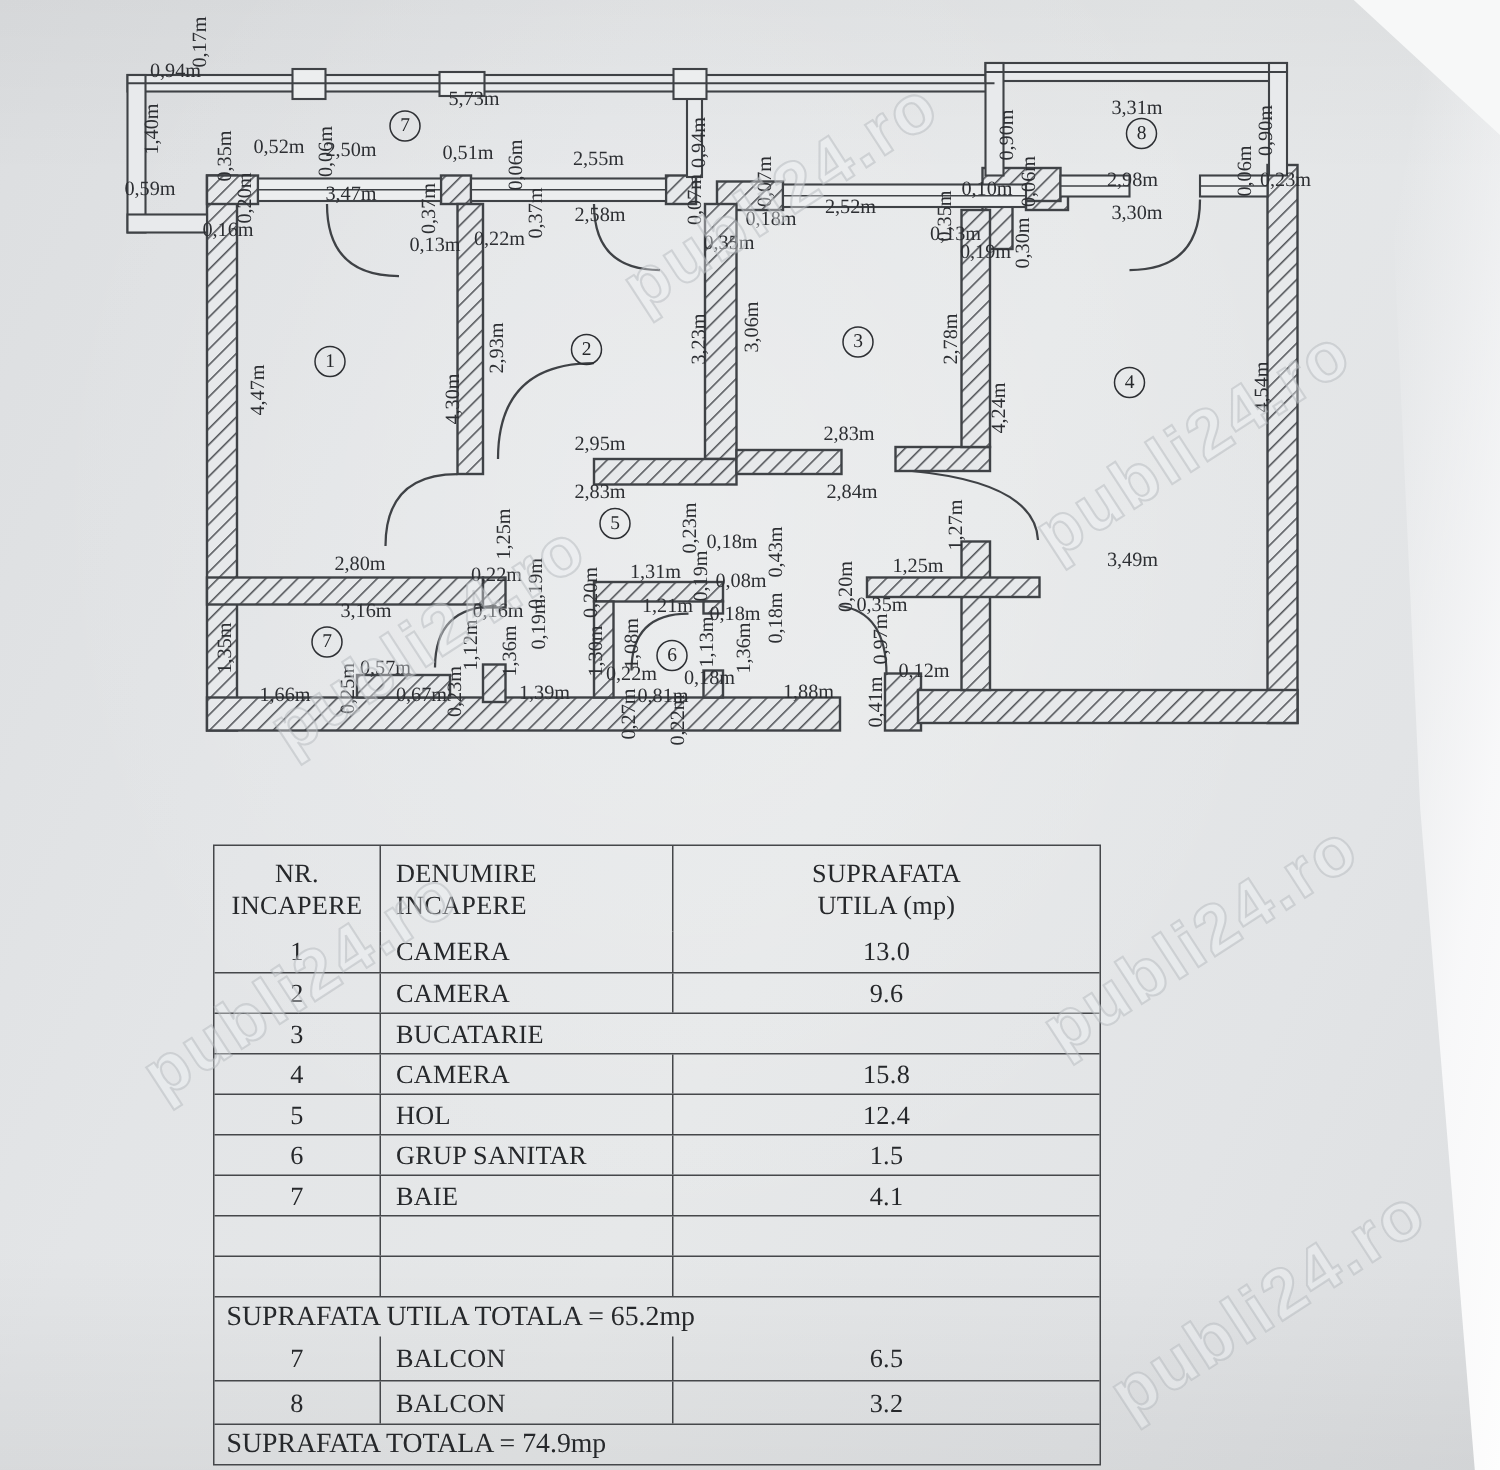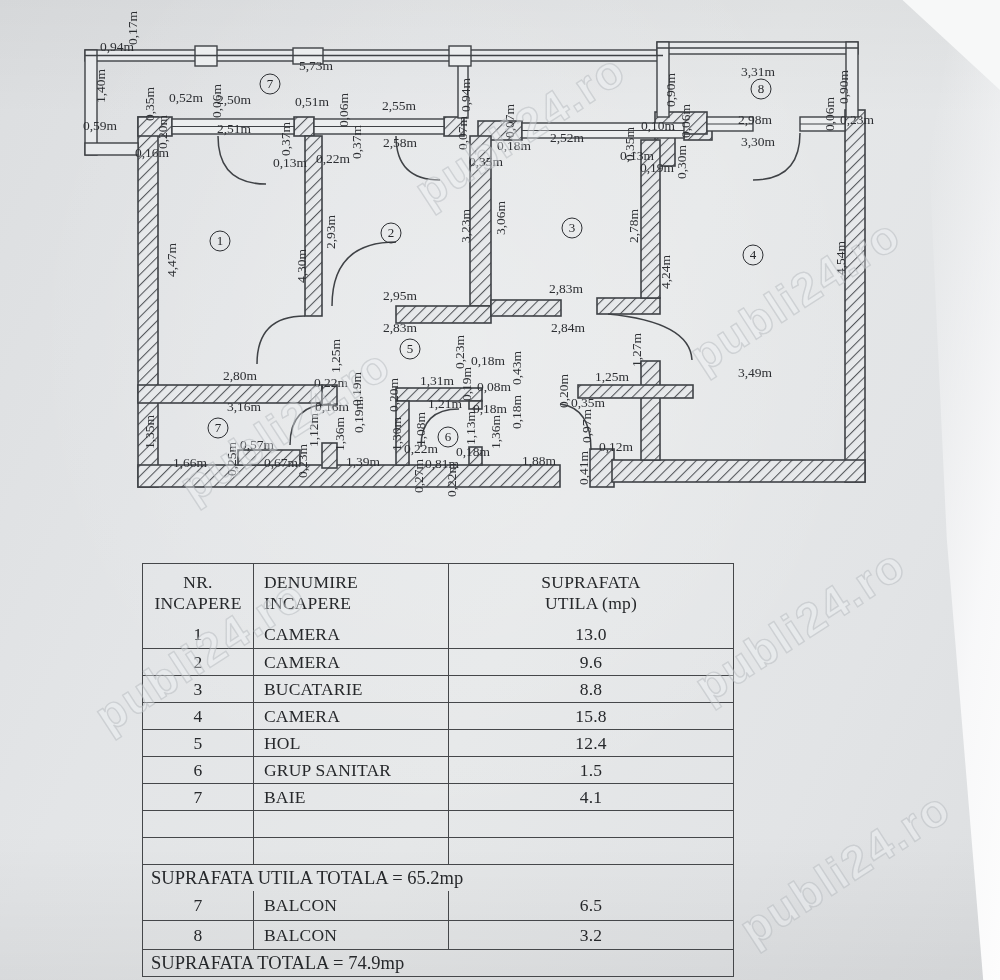--- a/index.html
+++ b/index.html
@@ -133,21 +133,21 @@
     </svg>
     <div>
         <span class="dim v" style="left: 133px; top: 28px;">0,17m</span>
         <span class="dim" style="left: 117px; top: 47px;">0,94m</span>
         <span class="dim" style="left: 316px; top: 66px;">5,73m</span>
         <span class="dim v" style="left: 101px; top: 86px;">1,40m</span>
         <span class="dim v" style="left: 150px; top: 104px;">0,35m</span>
         <span class="dim" style="left: 186px; top: 98px;">0,52m</span>
         <span class="dim v" style="left: 217px; top: 101px;">0,06m</span>
         <span class="dim" style="left: 234px; top: 100px;">2,50m</span>
-        <span class="dim" style="left: 234px; top: 129px;">2,51m</span>
+        <span class="dim" style="left: 234px; top: 129px;">3,47m</span>
         <span class="dim" style="left: 100px; top: 126px;">0,59m</span>
         <span class="dim v" style="left: 163px; top: 132px;">0,20m</span>
         <span class="dim" style="left: 152px; top: 153px;">0,16m</span>
         <span class="dim" style="left: 312px; top: 102px;">0,51m</span>
         <span class="dim v" style="left: 344px; top: 110px;">0,06m</span>
         <span class="dim" style="left: 399px; top: 106px;">2,55m</span>
         <span class="dim" style="left: 400px; top: 143px;">2,58m</span>
         <span class="dim v" style="left: 286px; top: 139px;">0,37m</span>
         <span class="dim v" style="left: 357px; top: 142px;">0,37m</span>
         <span class="dim" style="left: 290px; top: 163px;">0,13m</span>
@@ -263,21 +263,20 @@
           <div class="tc c3">13.0</div>
         </div>
         <div class="trow">
           <div class="tc c1">2</div>
           <div class="tc c2">CAMERA</div>
           <div class="tc c3">9.6</div>
         </div>
         <div class="trow">
           <div class="tc c1">3</div>
           <div class="tc c2">BUCATARIE</div>
-          <div class="tc c3">8.8</div>
         </div>
         <div class="trow">
           <div class="tc c1">4</div>
           <div class="tc c2">CAMERA</div>
           <div class="tc c3">15.8</div>
         </div>
         <div class="trow">
           <div class="tc c1">5</div>
           <div class="tc c2">HOL</div>
           <div class="tc c3">12.4</div>

